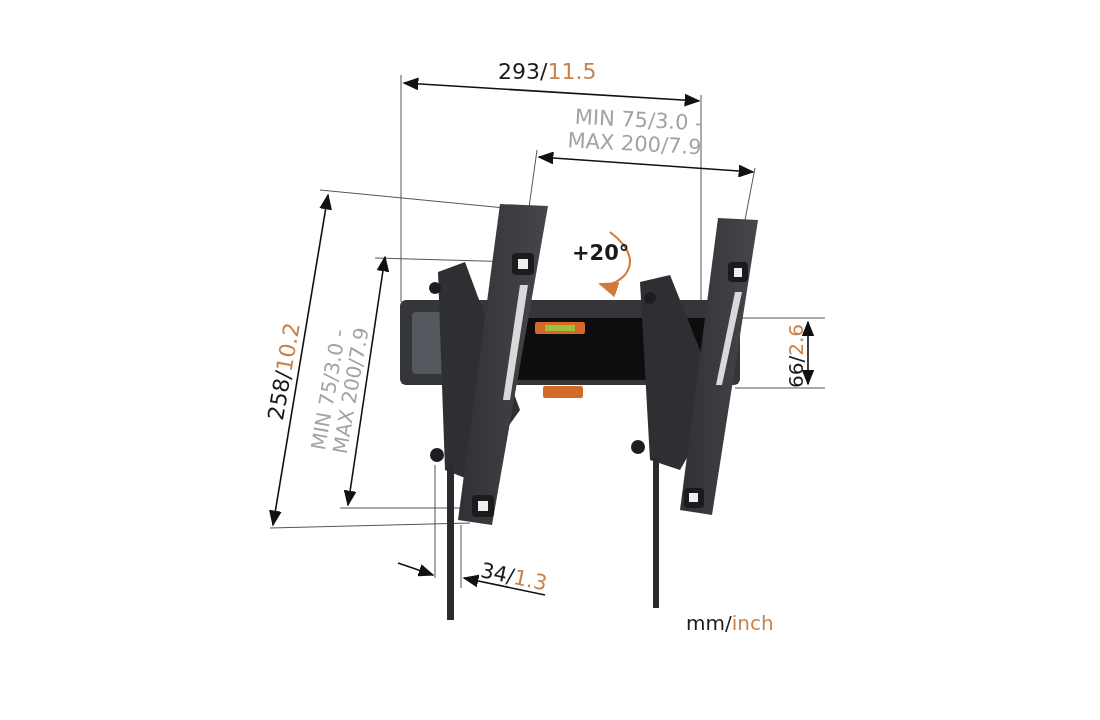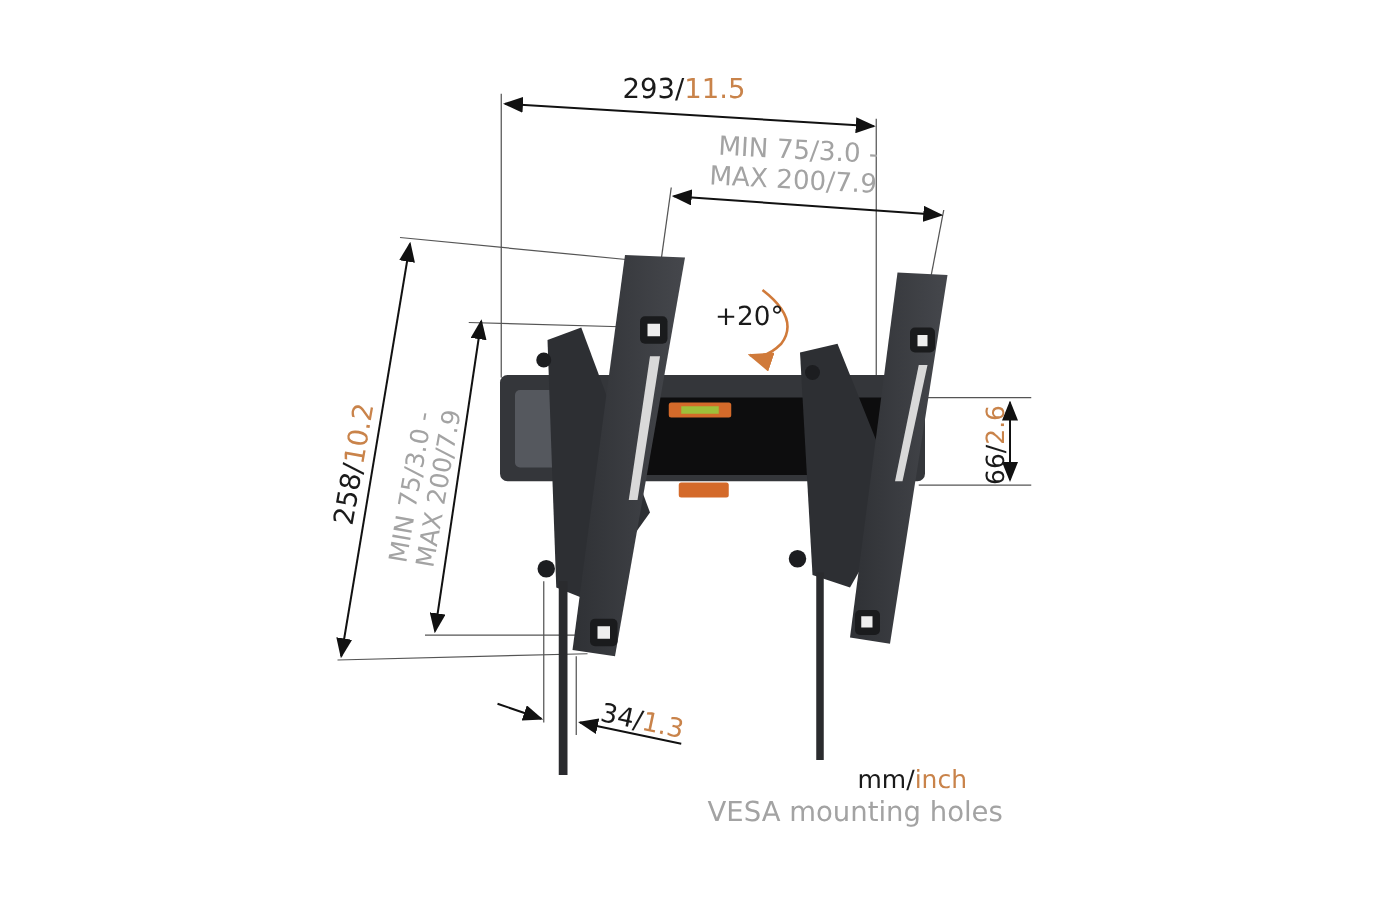--- a/index.html
+++ b/index.html
@@ -110,19 +110,18 @@
   </div>
 
   <div class="lbl" style="left:786px;top:388px;font-size:20px;transform:rotate(-90deg);transform-origin:left top;">
     <span class="dark">66</span><span class="dark">/</span><span class="orange">2.6</span>
   </div>
 
   <div class="lbl" style="left:483px;top:560px;font-size:21px;transform:rotate(12deg);transform-origin:left top;">
     <span class="dark">34</span><span class="dark">/</span><span class="orange">1.3</span>
   </div>
 
-  <div class="lbl dark" style="left:572px;top:243px;font-size:21px;">+20°</div>
+  <div class="lbl dark" style="left:572px;top:243px;font-size:21px;font-weight:bold;">+20°</div>
 
   <div class="lbl" style="left:686px;top:613px;font-size:20px;">
     <span class="dark">mm</span><span class="dark">/</span><span class="orange">inch</span>
   </div>
-  <div class="lbl grey" style="left:566px;top:640px;font-size:22px;">VESA mounting holes</div>
 </div>
 
 </body></html>

